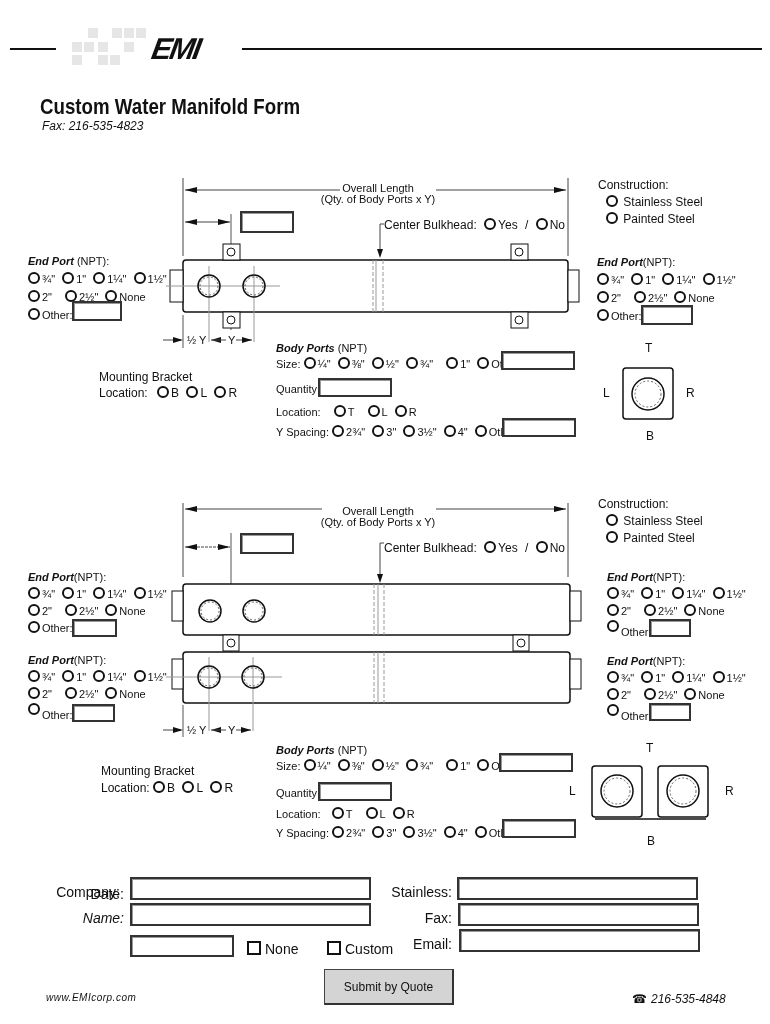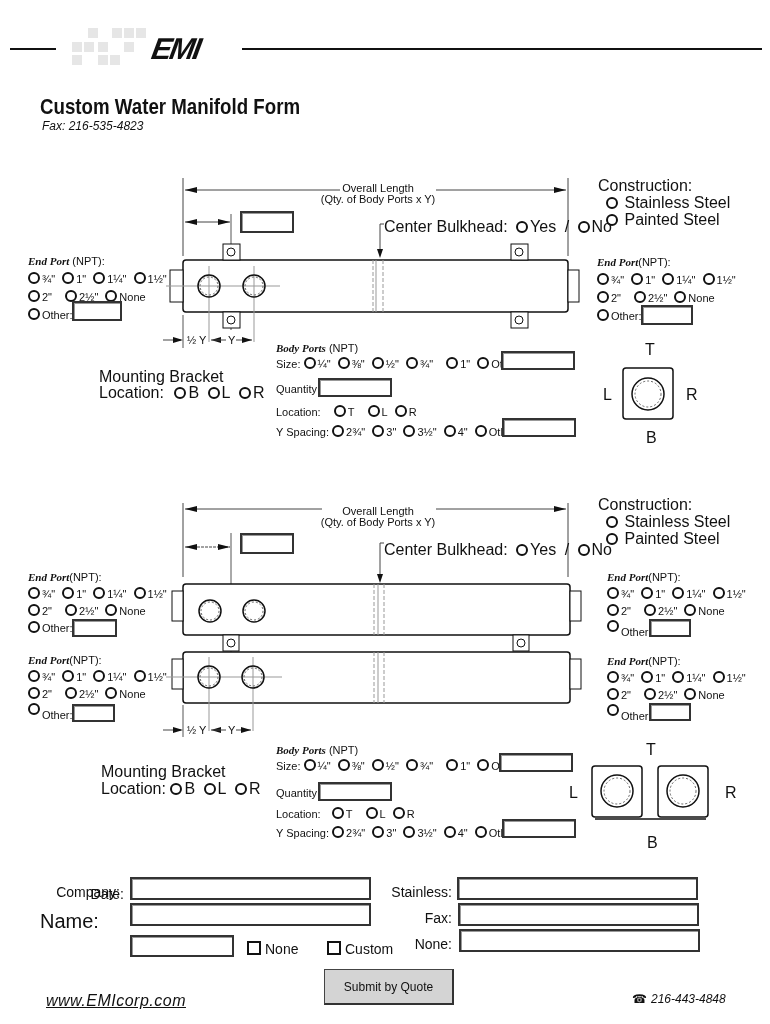--- a/index.html
+++ b/index.html
@@ -1,24 +1,24 @@
 <!DOCTYPE html>
 <html><head>
 <meta charset="utf-8">
 <style>
   html,body{margin:0;padding:0;background:#fff;}
   body{width:770px;height:1024px;position:relative;overflow:hidden;font-family:"Liberation Sans",sans-serif;color:#111;}
   .abs{position:absolute;}
-  .t12{font-size:16px;}
+  .t12{font-size:12px;}
   .t11{font-size:11px;}
   .radio{display:inline-block;width:8px;height:8px;border:2px solid #111;border-radius:50%;vertical-align:-1px;margin-right:2px;box-sizing:content-box;}
   .chk{display:inline-block;width:10px;height:10px;border:2px solid #111;vertical-align:-1px;margin-right:4px;}
   .field{position:absolute;border:2px solid #333;background:#fff;box-sizing:border-box;box-shadow:inset 1px 1px 0 #999;}
   .line{position:absolute;background:#111;}
-  .bold-it{font-weight:bold;font-style:italic;font-family:Liberation Serif, serif;}
+  .bold-it{font-weight:bold;font-style:italic;}
   .opt{display:inline-block;margin-right:4px;white-space:nowrap;}
   svg{position:absolute;overflow:visible;}
   .submit{position:absolute;left:324px;top:969px;width:130px;height:36px;background:#d4d4d4;border:1px solid #444;border-bottom:2px solid #333;border-right:2px solid #333;font-size:12px;text-align:center;line-height:34px;box-sizing:border-box;cursor:pointer;}
 </style>
 </head>
 <body>
 
 <div class="line" style="left:10px;top:48px;width:46px;height:2px;"></div>
 <div class="abs" style="left:70px;top:28px;width:80px;height:40px;">
   <div class="abs" style="left:18px;top:0;width:10px;height:10px;background:#e6e6e6"></div>
@@ -392,36 +392,36 @@
     <rect x="67" y="1" width="50" height="51" rx="3" fill="#fff" stroke="#111" stroke-width="1.5"></rect>
     <circle cx="92" cy="26" r="16" fill="none" stroke="#111" stroke-width="1.5"></circle>
     <circle cx="92" cy="26" r="13" fill="none" stroke="#666" stroke-dasharray="2,2"></circle>
     <line x1="4" y1="54" x2="115" y2="54" stroke="#111" stroke-width="1.5"></line>
   </svg>
 </div>
 
 <div>
   <div class="abs" style="left:36px;top:884px;width:84px;text-align:right;font-size:14px;">Company:</div>
   <input class="field" style="left: 130px; top: 877px; width: 241px; height: 23px;" value="">
-  <div class="abs" style="left:40px;top:910px;width:84px;text-align:left;font-size:20px;">Name:</div>
+  <div class="abs" style="left:40px;top:910px;width:84px;text-align:right;font-size:14px;font-style:italic;">Name:</div>
   <input class="field" style="left: 130px; top: 903px; width: 241px; height: 23px;" value="">
   <div class="abs" style="left:40px;top:886px;width:84px;text-align:right;font-size:14px;">Date:</div>
   <input class="field" style="left: 130px; top: 935px; width: 104px; height: 22px;" value="">
   <div class="abs" style="left:247px;top:941px;font-size:14px;">
     <span class="chk"></span><span>None</span>
   </div>
   <div class="abs" style="left:327px;top:941px;font-size:14px;">
     <span class="chk"></span><span>Custom</span>
   </div>
 
   <div class="abs" style="left:370px;top:884px;width:82px;text-align:right;font-size:14px;">Stainless:</div>
   <input class="field" style="left: 457px; top: 877px; width: 241px; height: 23px;" value="">
   <div class="abs" style="left:370px;top:910px;width:82px;text-align:right;font-size:14px;">Fax:</div>
   <input class="field" style="left: 458px; top: 903px; width: 241px; height: 23px;" value="">
-  <div class="abs" style="left:370px;top:936px;width:82px;text-align:right;font-size:14px;">None:</div>
+  <div class="abs" style="left:370px;top:936px;width:82px;text-align:right;font-size:14px;">Email:</div>
   <input class="field" style="left: 459px; top: 929px; width: 241px; height: 23px;" value="">
 </div>
 
 <div class="submit">Submit by Quote</div>
-<div class="abs" style="left:46px;top:992px;font-size:16px;font-style:italic;letter-spacing:0.5px;text-decoration:underline;">www.EMIcorp.com</div>
+<div class="abs" style="left:46px;top:992px;font-size:10px;font-style:italic;letter-spacing:0.5px;">www.EMIcorp.com</div>
 <div class="abs" style="left:632px;top:992px;font-size:12px;font-style:italic;">
-  <span style="font-style:normal;margin-right:4px;">☎</span><span>216-443-4848</span>
+  <span style="font-style:normal;margin-right:4px;">☎</span><span>216-535-4848</span>
 </div>
 
 </body></html>

